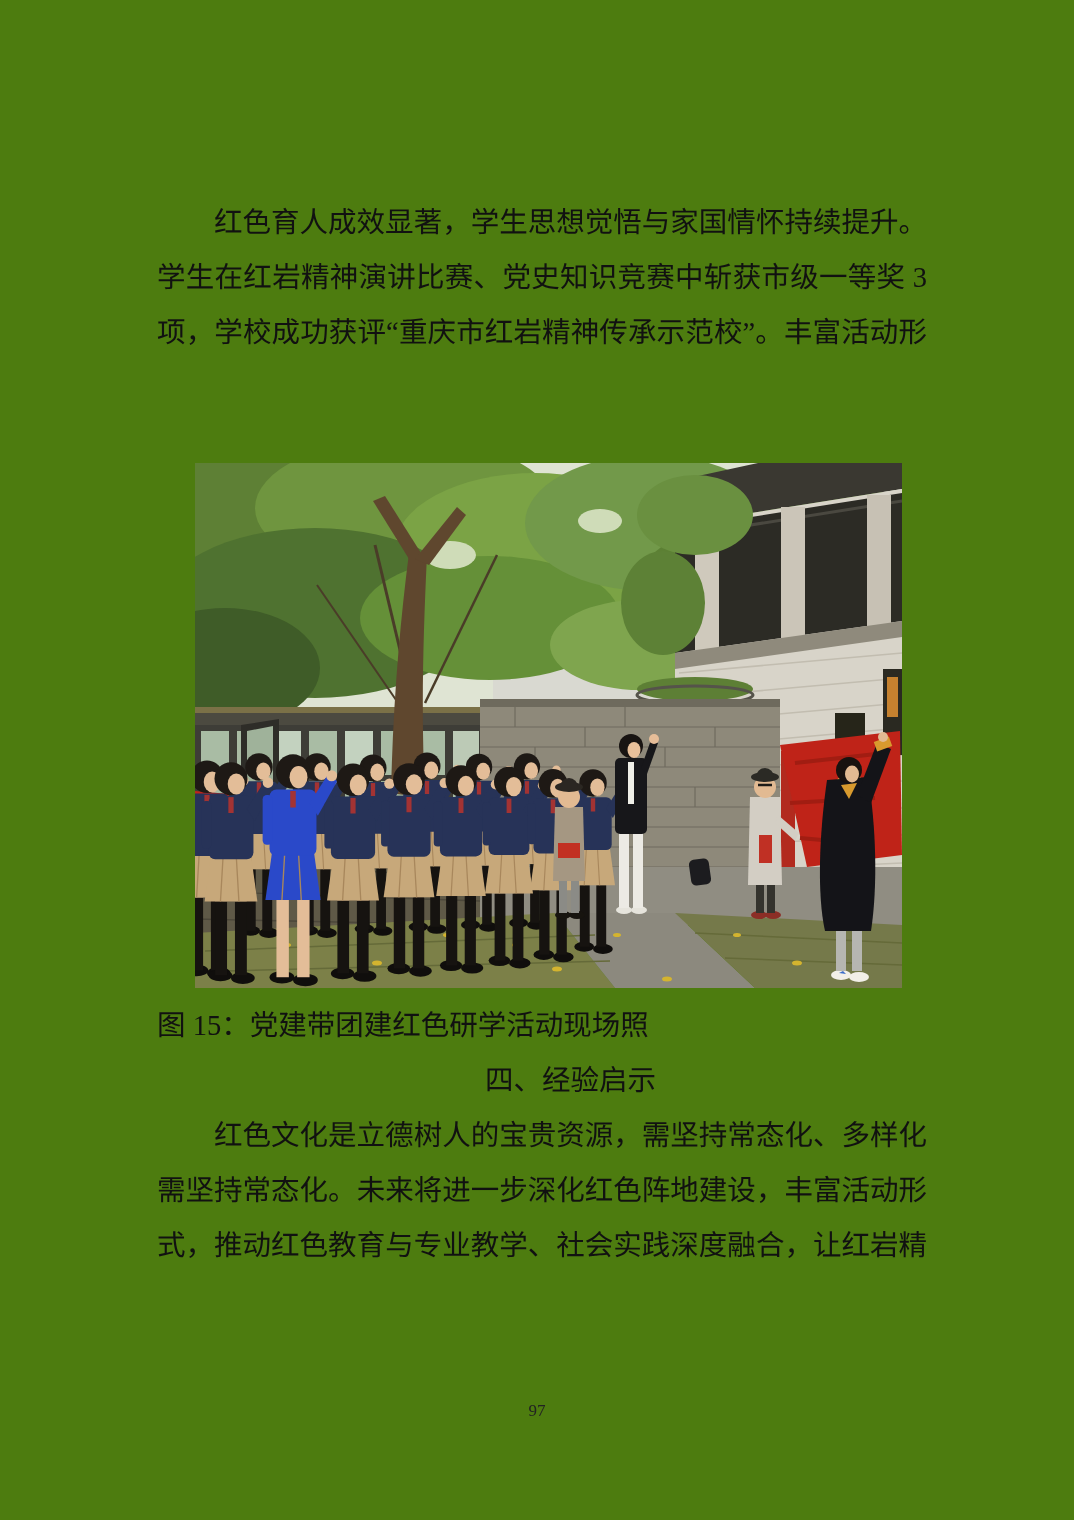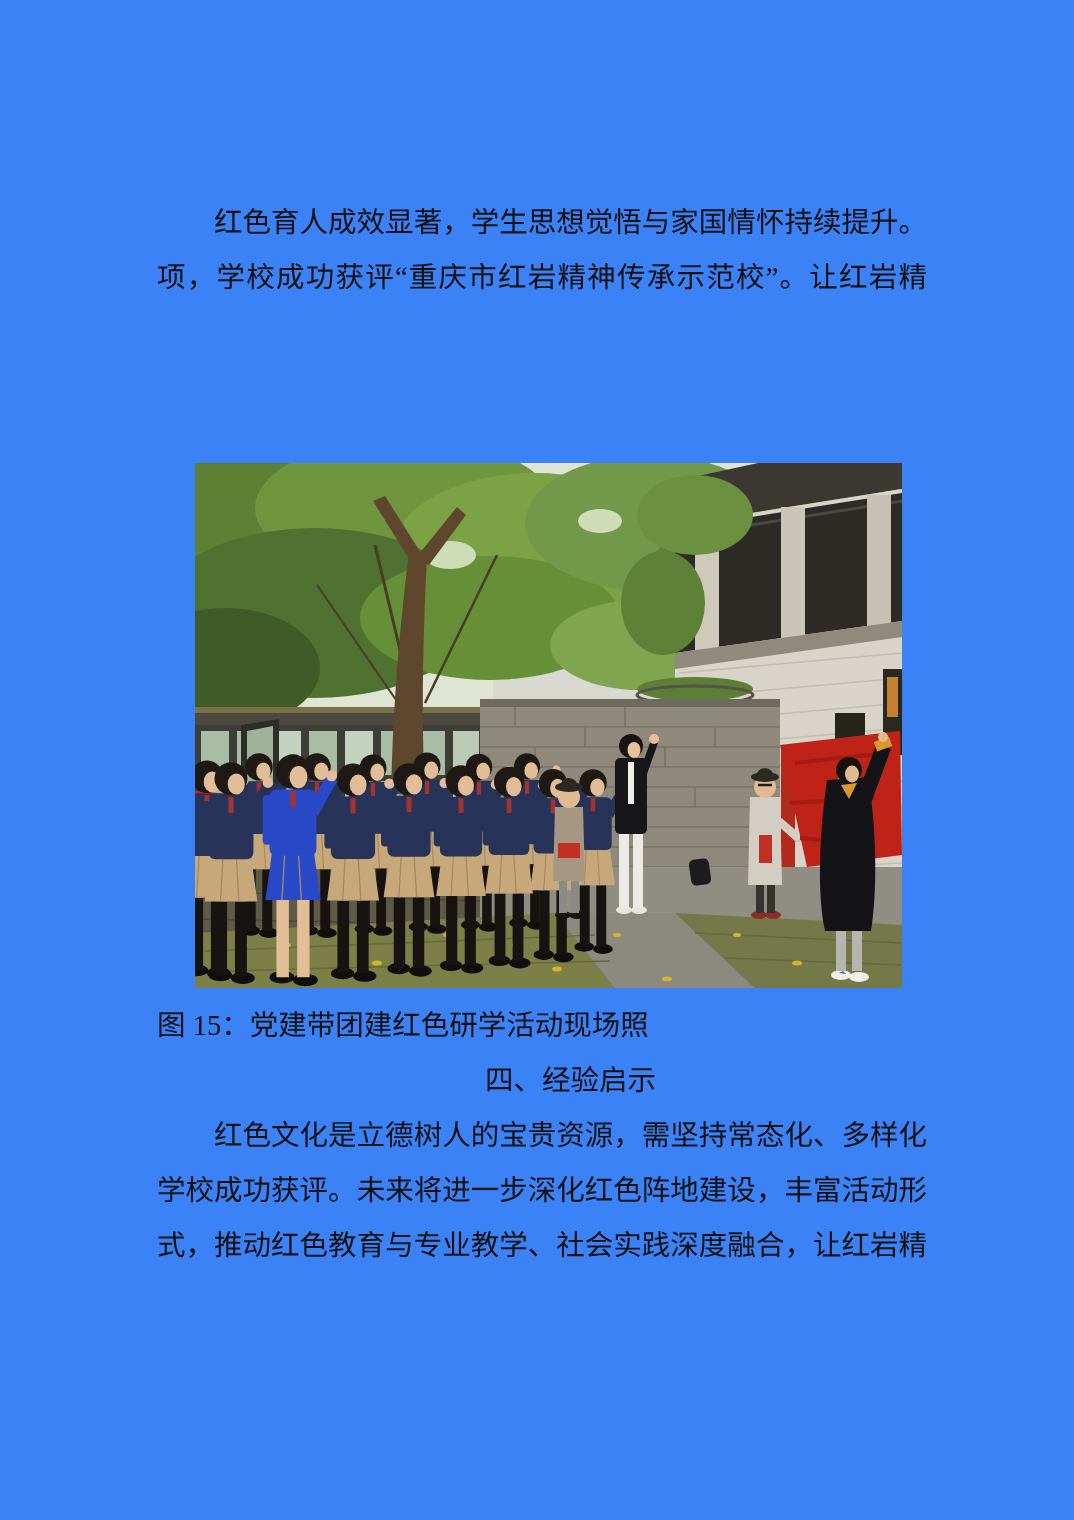--- a/index.html
+++ b/index.html
@@ -1,19 +1,19 @@
 <!DOCTYPE html>
 <html lang="zh-CN"><head>
 <meta charset="utf-8">
 <style>
   html,body{margin:0;padding:0;background:#ffffff;}
   .page{
     position:relative;
     width:1074px;height:1520px;
-    background:#3b82f6;
+    background:#4d7c0f;
     margin:0 auto;
     font-family:"Liberation Serif","DejaVu Serif",serif;
     color:#111111;
     overflow:hidden;
   }
   .para{position:absolute;left:157px;width:770px;}
   .tline{
     height:55px;line-height:55px;font-size:28.5px;
     text-align:justify;
   }
@@ -39,21 +39,22 @@
     line-height:26px;font-size:17px;text-align:center;color:#222;
   }
 </style>
 </head>
 <body>
 
 <div class="page">
 
   <div class="para" id="p1">
     <div class="tline indent jfull">红色育人成效显著，学生思想觉悟与家国情怀持续提升。</div>
-    <div class="tline jfull">项，学校成功获评“重庆市红岩精神传承示范校”。让红岩精</div>
+    <div class="tline jfull">学生在红岩精神演讲比赛、党史知识竞赛中斩获市级一等奖 3</div>
+    <div class="tline jfull">项，学校成功获评“重庆市红岩精神传承示范校”。丰富活动形</div>
   </div>
 
   <figure class="figure">
     <svg viewBox="0 0 707 525" xmlns="http://www.w3.org/2000/svg">
 
       <rect x="0" y="0" width="707" height="300" fill="#dfe4d3"></rect>
 
       <g>
         <rect x="298" y="104" width="170" height="140" fill="#d9d9d1"></rect>
         <rect x="318" y="128" width="28" height="38" fill="#8a8d88"></rect>
@@ -317,18 +318,19 @@
       </g>
     </svg>
   </figure>
 
   <div class="caption">图 15：党建带团建红色研学活动现场照</div>
 
   <div class="heading">四、经验启示</div>
 
   <div class="para" id="p2">
     <div class="tline indent jfull">红色文化是立德树人的宝贵资源，需坚持常态化、多样化</div>
-    <div class="tline jfull">学校成功获评。未来将进一步深化红色阵地建设，丰富活动形</div>
+    <div class="tline jfull">需坚持常态化。未来将进一步深化红色阵地建设，丰富活动形</div>
     <div class="tline jfull">式，推动红色教育与专业教学、社会实践深度融合，让红岩精</div>
   </div>
 
+  <div class="pageno">97</div>
 
 </div>
 
 </body></html>

